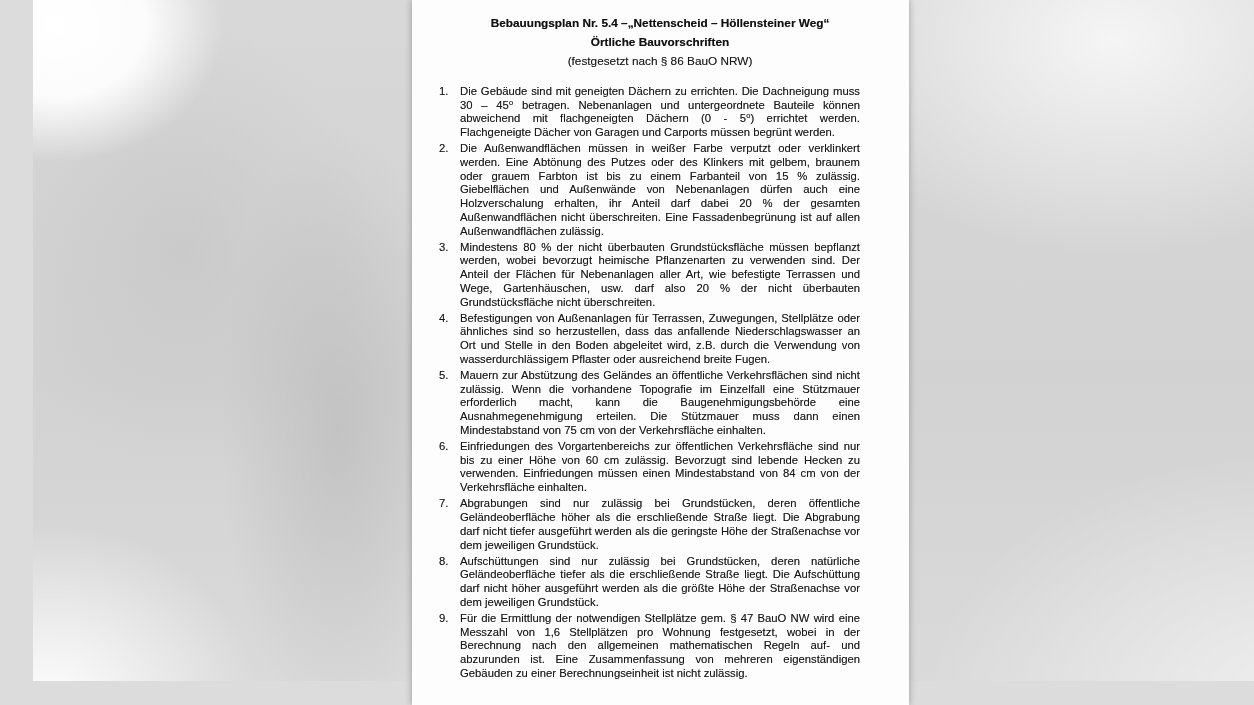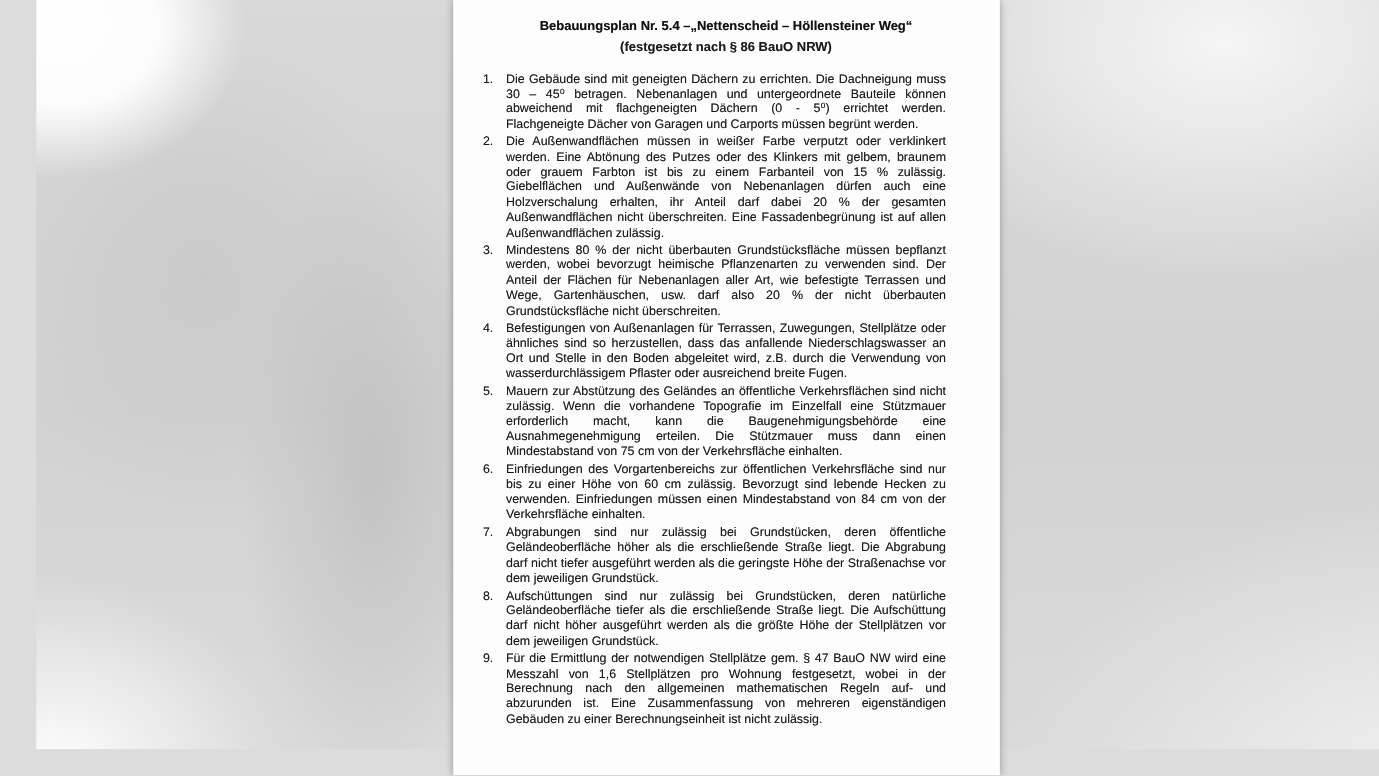--- a/index.html
+++ b/index.html
@@ -50,21 +50,21 @@
     font-size: 11.8px;
     line-height: 19px;
     margin-bottom: 14px;
   }
   .title-line-bold {
     font-weight: bold;
     color: #111;
     text-shadow: 0 0 0.4px rgba(17,17,17,0.55);
   }
   .title-line-normal {
-    font-weight: bold;
+    font-weight: normal;
     text-shadow: 0 0 0.3px rgba(26,26,26,0.45);
   }
   .items {
     font-size: 11.3px;
     line-height: 13.7px;
   }
   .item {
     display: flex;
     margin-bottom: 2.5px;
   }
@@ -83,20 +83,21 @@
 <body>
 
 <div class="stage">
   <div class="bg"></div>
 
   <div class="page">
     <div class="content">
 
       <div class="title-wrap">
         <div class="title-line-bold">Bebauungsplan Nr. 5.4 –„Nettenscheid – Höllensteiner Weg“</div>
+        <div class="title-line-bold">Örtliche Bauvorschriften</div>
         <div class="title-line-normal">(festgesetzt nach § 86 BauO NRW)</div>
       </div>
 
       <div class="items">
         <div class="item">
           <span class="num">1.</span>
           <span class="txt">Die Gebäude sind mit geneigten Dächern zu errichten. Die Dachneigung muss 30 – 45⁰ betragen. Nebenanlagen und untergeordnete Bauteile können abweichend mit flachgeneigten Dächern (0 - 5⁰) errichtet werden. Flachgeneigte Dächer von Garagen und Carports müssen begrünt werden.</span>
         </div>
         <div class="item">
           <span class="num">2.</span>
@@ -117,21 +118,21 @@
         <div class="item">
           <span class="num">6.</span>
           <span class="txt">Einfriedungen des Vorgartenbereichs zur öffentlichen Verkehrsfläche sind nur bis zu einer Höhe von 60 cm zulässig. Bevorzugt sind lebende Hecken zu verwenden. Einfriedungen müssen einen Mindestabstand von 84 cm von der Verkehrsfläche einhalten.</span>
         </div>
         <div class="item">
           <span class="num">7.</span>
           <span class="txt">Abgrabungen sind nur zulässig bei Grundstücken, deren öffentliche Geländeoberfläche höher als die erschließende Straße liegt. Die Abgrabung darf nicht tiefer ausgeführt werden als die geringste Höhe der Straßenachse vor dem jeweiligen Grundstück.</span>
         </div>
         <div class="item">
           <span class="num">8.</span>
-          <span class="txt">Aufschüttungen sind nur zulässig bei Grundstücken, deren natürliche Geländeoberfläche tiefer als die erschließende Straße liegt. Die Aufschüttung darf nicht höher ausgeführt werden als die größte Höhe der Stellplätzen vor dem jeweiligen Grundstück.</span>
+          <span class="txt">Aufschüttungen sind nur zulässig bei Grundstücken, deren natürliche Geländeoberfläche tiefer als die erschließende Straße liegt. Die Aufschüttung darf nicht höher ausgeführt werden als die größte Höhe der Straßenachse vor dem jeweiligen Grundstück.</span>
         </div>
         <div class="item">
           <span class="num">9.</span>
           <span class="txt">Für die Ermittlung der notwendigen Stellplätze gem. § 47 BauO NW wird eine Messzahl von 1,6 Stellplätzen pro Wohnung festgesetzt, wobei in der Berechnung nach den allgemeinen mathematischen Regeln auf- und abzurunden ist. Eine Zusammenfassung von mehreren eigenständigen Gebäuden zu einer Berechnungseinheit ist nicht zulässig.</span>
         </div>
       </div>
 
     </div>
   </div>
 </div>

